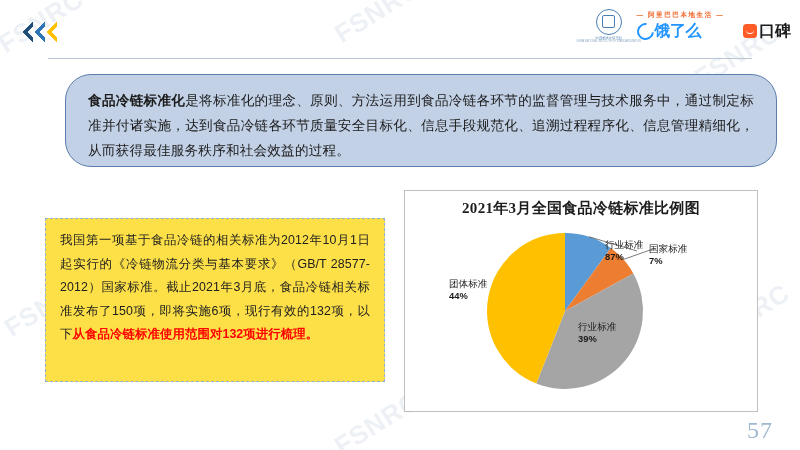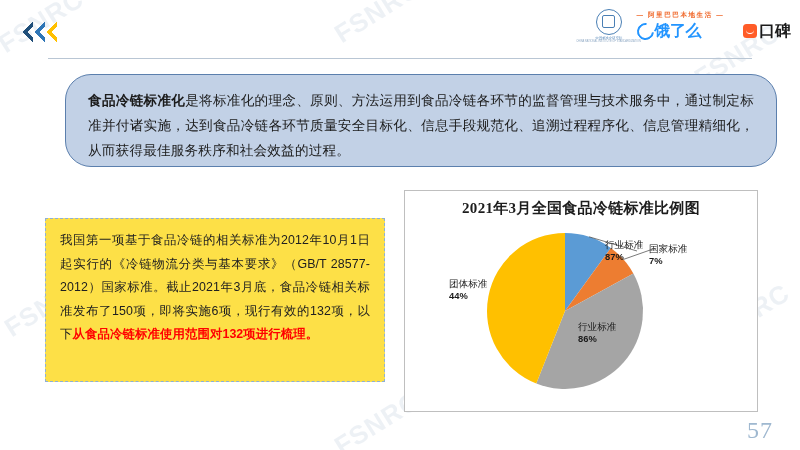--- a/index.html
+++ b/index.html
@@ -170,21 +170,21 @@
         <span class="pct">87%</span>
       </div>
 
       <div class="lbl" style="left:244px;top:52px;">
         <span>国家标准</span>
         <span class="pct">7%</span>
       </div>
 
       <div class="lbl" style="left:173px;top:130px;">
         <span>行业标准</span>
-        <span class="pct">86%</span>
+        <span class="pct">39%</span>
       </div>
 
       <div class="lbl" style="left:44px;top:87px;">
         <span>团体标准</span>
         <span class="pct">44%</span>
       </div>
     </div>
   </div>
 
   <div class="pageno">57</div>

